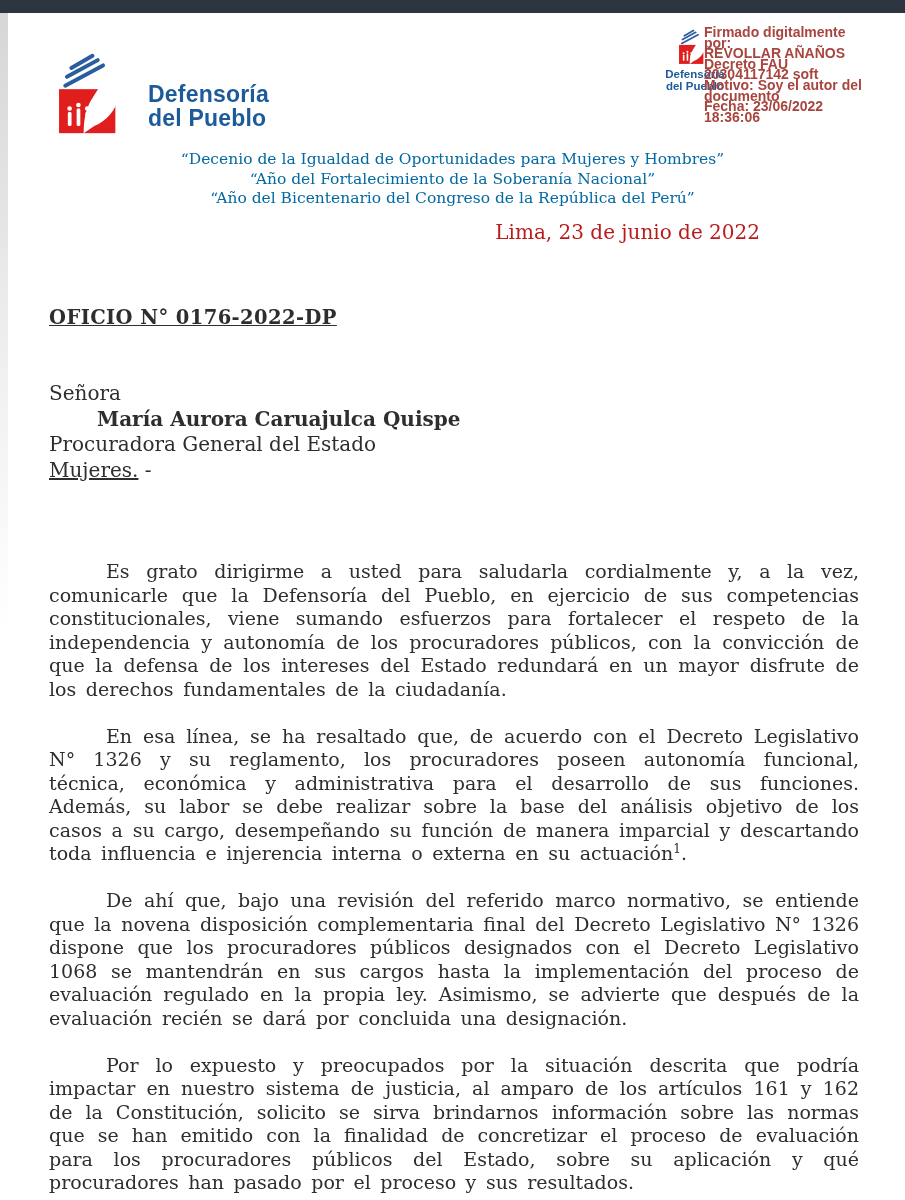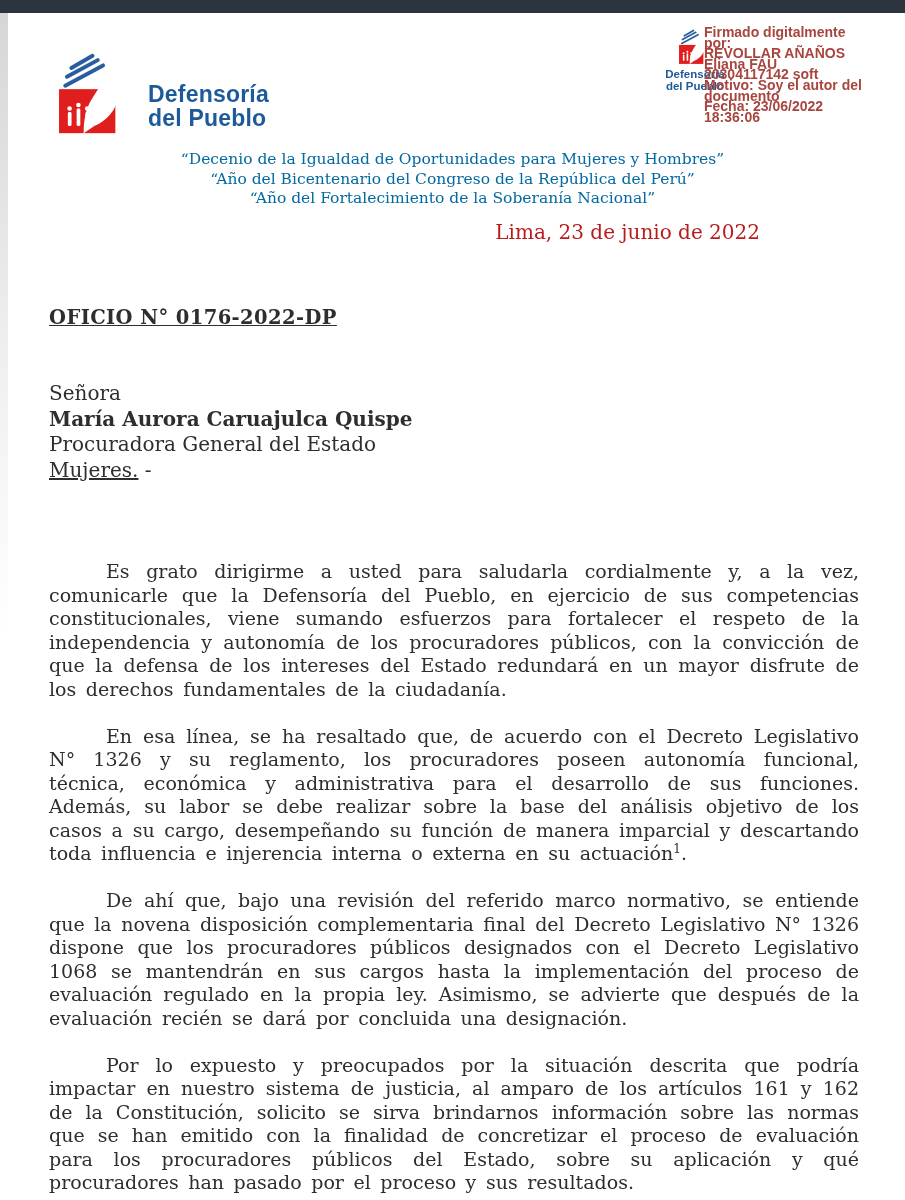--- a/index.html
+++ b/index.html
@@ -26,21 +26,21 @@
 
   .mottos{position:absolute;top:150px;left:0;width:905px;text-align:center;
         font-size:15.5px;line-height:19.5px;color:#0369a1;}
 
   .date-line{position:absolute;top:220px;right:145px;font-size:20px;color:#b91c1c;}
 
   .oficio{position:absolute;left:49px;top:306px;font-size:19.5px;font-weight:bold;
         text-decoration:underline;letter-spacing:0.4px;text-align:center;}
 
   .recipient{position:absolute;left:49px;top:381px;font-size:20px;line-height:25.5px;}
-  .recipient .name{font-weight:bold;}
+  .recipient .name{font-weight:bold;margin-left:48px;}
   .recipient .presente{text-decoration:underline;}
 
   .salutation{position:absolute;left:49px;top:516px;font-size:19px;}
 
   .body-text{position:absolute;left:49px;top:560px;width:810px;font-size:19px;
         line-height:23.5px;text-align:justify;word-spacing:3.5px;}
   .body-text p{margin:0 0 23.5px 0;text-indent:57px;}
   .body-text sup{font-size:12px;line-height:0;vertical-align:super;}
 </style>
 </head>
@@ -93,31 +93,31 @@
       </g>
     </svg>
     <div class="brand-right">
       <div>Defensoría</div>
       <div>del Pueblo</div>
     </div>
   </div>
 
   <div class="stamp">
     <div>Firmado digitalmente por:</div>
-    <div>REVOLLAR AÑAÑOS Eliana FAU</div>
+    <div>REVOLLAR AÑAÑOS Decreto FAU</div>
     <div>20304117142 soft</div>
     <div>Motivo: Soy el autor del</div>
     <div>documento</div>
     <div>Fecha: 23/06/2022 18:36:06</div>
   </div>
 
   <div class="mottos">
     <div>“Decenio de la Igualdad de Oportunidades para Mujeres y Hombres”</div>
+    <div>“Año del Fortalecimiento de la Soberanía Nacional”</div>
     <div>“Año del Bicentenario del Congreso de la República del Perú”</div>
-    <div>“Año del Fortalecimiento de la Soberanía Nacional”</div>
   </div>
 
   <div class="date-line">Lima, 23 de junio de 2022</div>
 
   <div class="oficio">OFICIO N° 0176-2022-DP</div>
 
   <div class="recipient">
     <div>Señora</div>
     <div class="name">María Aurora Caruajulca Quispe</div>
     <div>Procuradora General del Estado</div>

